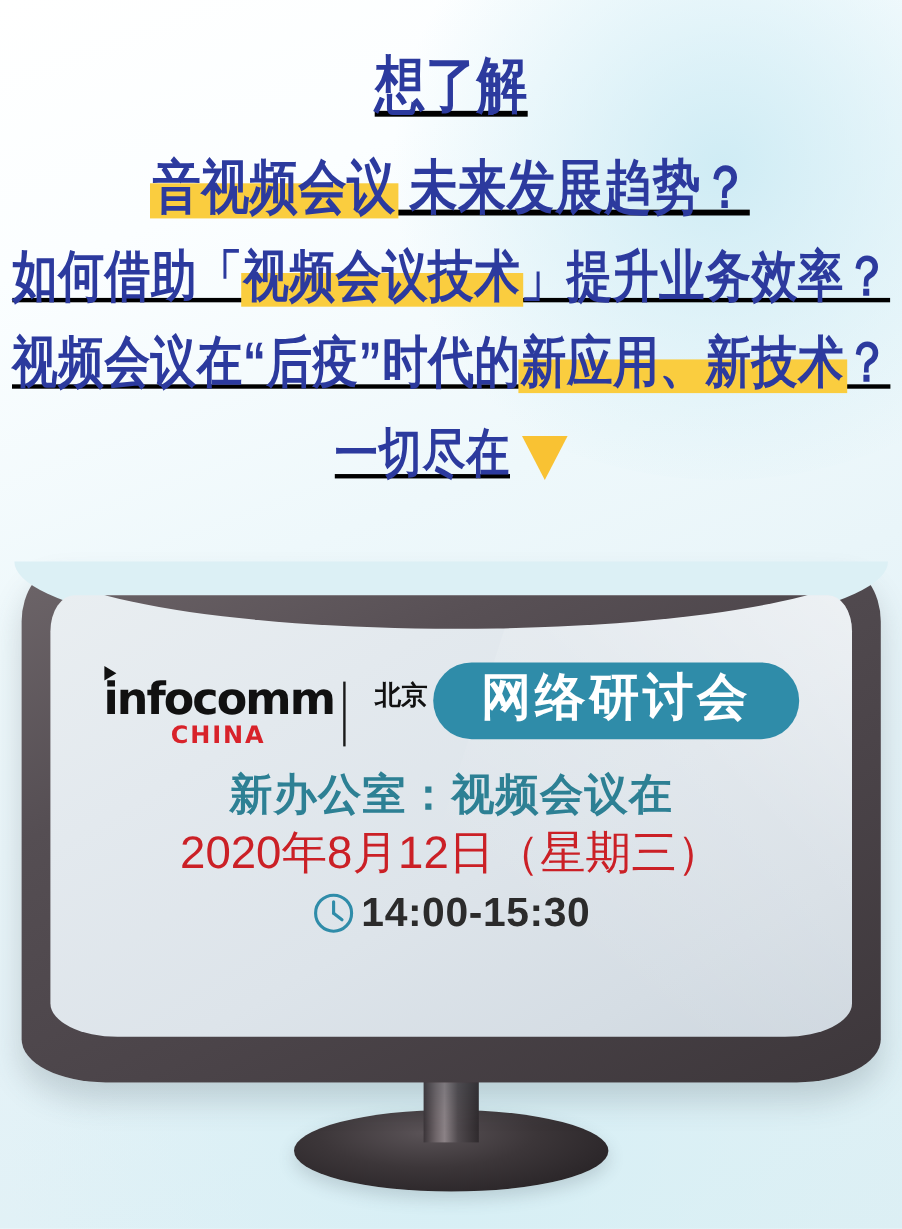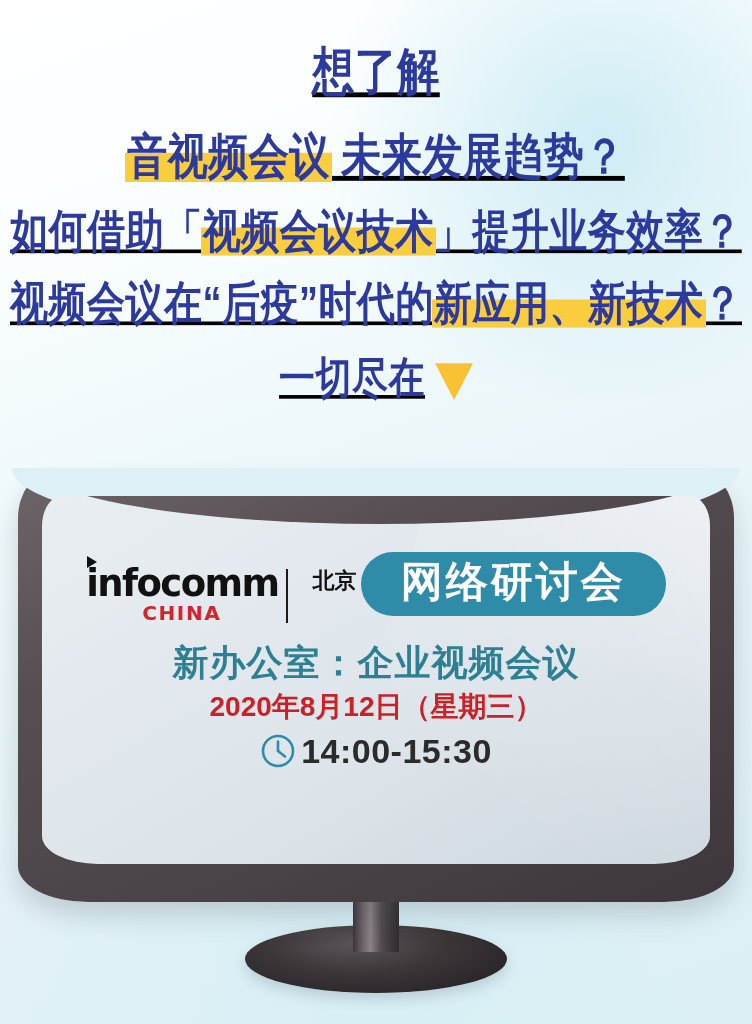--- a/index.html
+++ b/index.html
@@ -236,22 +236,22 @@
     color: #2d8094;
     font-size: 36px;
     font-weight: bold;
     letter-spacing: 1px;
     line-height: 1.1;
   }
 
   .session-date {
     margin-top: 8px;
     color: #cb2026;
-    font-size: 28px;
-    font-weight: bold;
+    font-size: 38px;
+    font-weight: normal;
     letter-spacing: 0px;
     line-height: 1.15;
   }
 
   .session-time-row {
     margin-top: 10px;
     display: flex;
     align-items: center;
     justify-content: center;
     gap: 5px;
@@ -342,21 +342,21 @@
           <div class="logo-china">CHINA</div>
         </div>
         <div class="logo-divider"></div>
         <div class="logo-cn">北京</div>
       </div>
 
       
       <div class="pill">网络研讨会</div>
 
       
-      <div class="session-title">新办公室：企业视频会议</div>
+      <div class="session-title">新办公室：视频会议在</div>
 
       
       <div class="session-date">2020年8月12日（星期三）</div>
 
       
       <div class="session-time-row">
         <svg class="clock-icon" width="36" height="36" viewBox="0 0 36 36">
           <circle cx="18" cy="18" r="15" fill="none" stroke="#2f8ca9" stroke-width="2.6"></circle>
           <line x1="18" y1="18" x2="18" y2="8.5" stroke="#2f8ca9" stroke-width="2.6" stroke-linecap="round"></line>
           <line x1="18" y1="18" x2="25" y2="23.5" stroke="#2f8ca9" stroke-width="2.6" stroke-linecap="round"></line>

